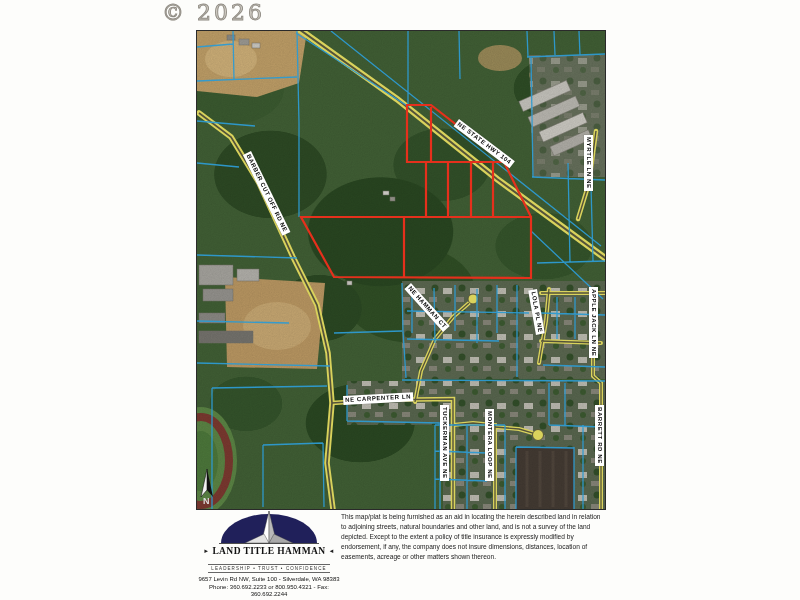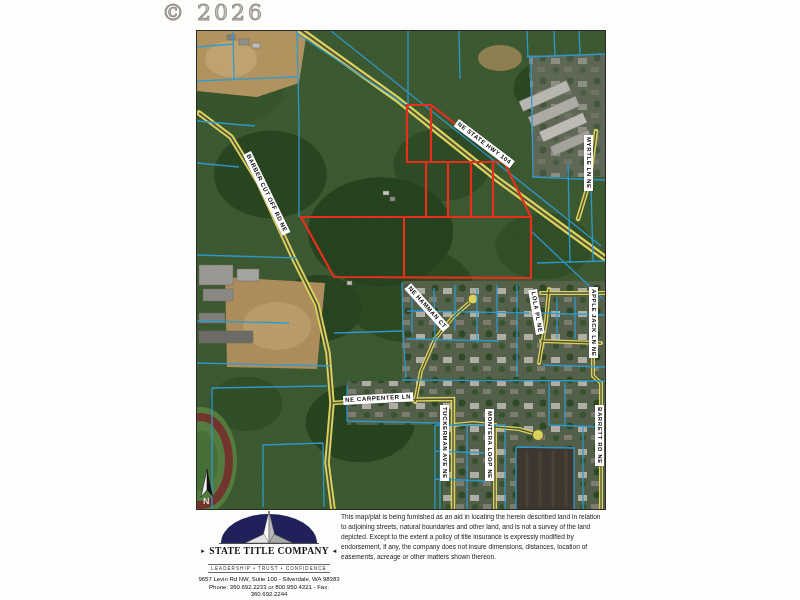--- a/index.html
+++ b/index.html
@@ -187,21 +187,21 @@
     <svg width="104" height="36" viewBox="0 0 104 36">
       <path d="M4,35 A48,29 0 0 1 100,35 Z" fill="var(--logo-navy,#20205a)"></path>
       <polygon points="52,3 46,28 52,35" fill="#ffffff" stroke="#333" stroke-width="0.4"></polygon>
       <polygon points="52,3 58,28 52,35" fill="#b9b9b9" stroke="#333" stroke-width="0.4"></polygon>
       <polygon points="28,35 47,26 52,35" fill="#e2e2e2" stroke="#333" stroke-width="0.4"></polygon>
       <polygon points="76,35 57,26 52,35" fill="#a9a9a9" stroke="#333" stroke-width="0.4"></polygon>
       <line x1="2" y1="35.5" x2="102" y2="35.5" stroke="#222" stroke-width="0.8"></line>
     </svg>
     <div class="company">
       <span class="arrow">►</span>
-      <span>STATE TITLE COMPANY</span>
+      <span>LAND TITLE HAMMAN</span>
       <span class="arrow">◄</span>
     </div>
     <div><span class="tagline">LEADERSHIP • TRUST • CONFIDENCE</span></div>
     <div class="addr">9657 Levin Rd NW, Suite 100 - Silverdale, WA 98383</div>
     <div class="phone">Phone: 360.692.2233 or 800.950.4321 - Fax: 360.692.2244</div>
   </div>
 
   <div class="disclaimer">This map/plat is being furnished as an aid in locating the herein described land in relation to adjoining streets, natural boundaries and other land, and is not a survey of the land depicted. Except to the extent a policy of title insurance is expressly modified by endorsement, if any, the company does not insure dimensions, distances, location of easements, acreage or other matters shown thereon.</div>
 
 </div>

